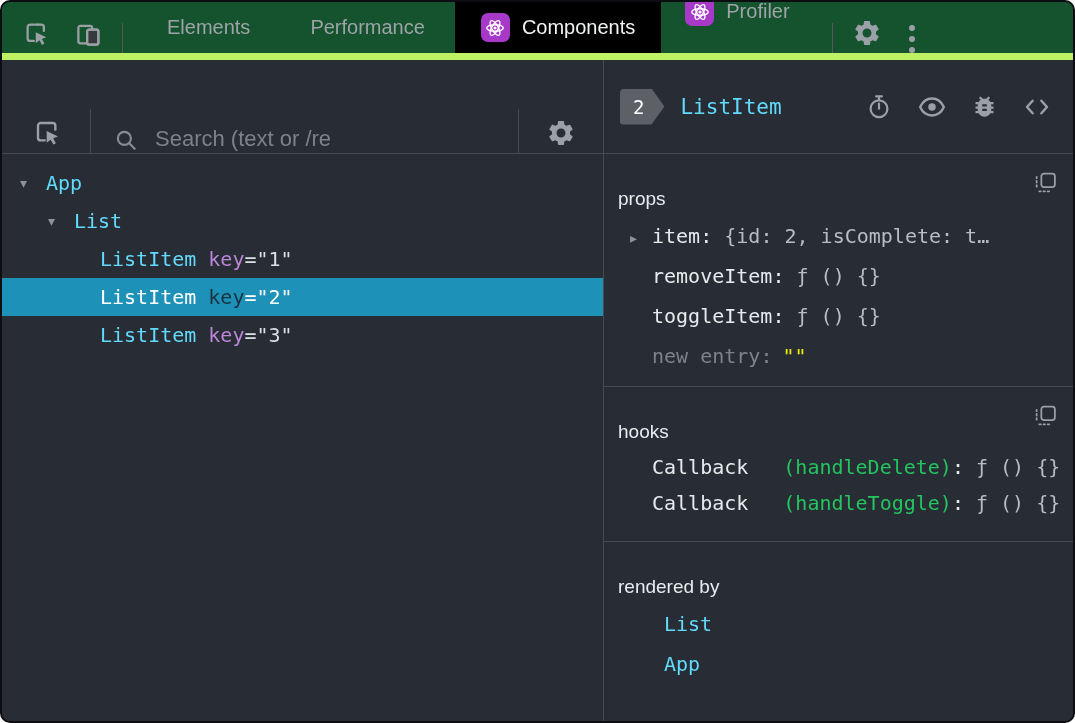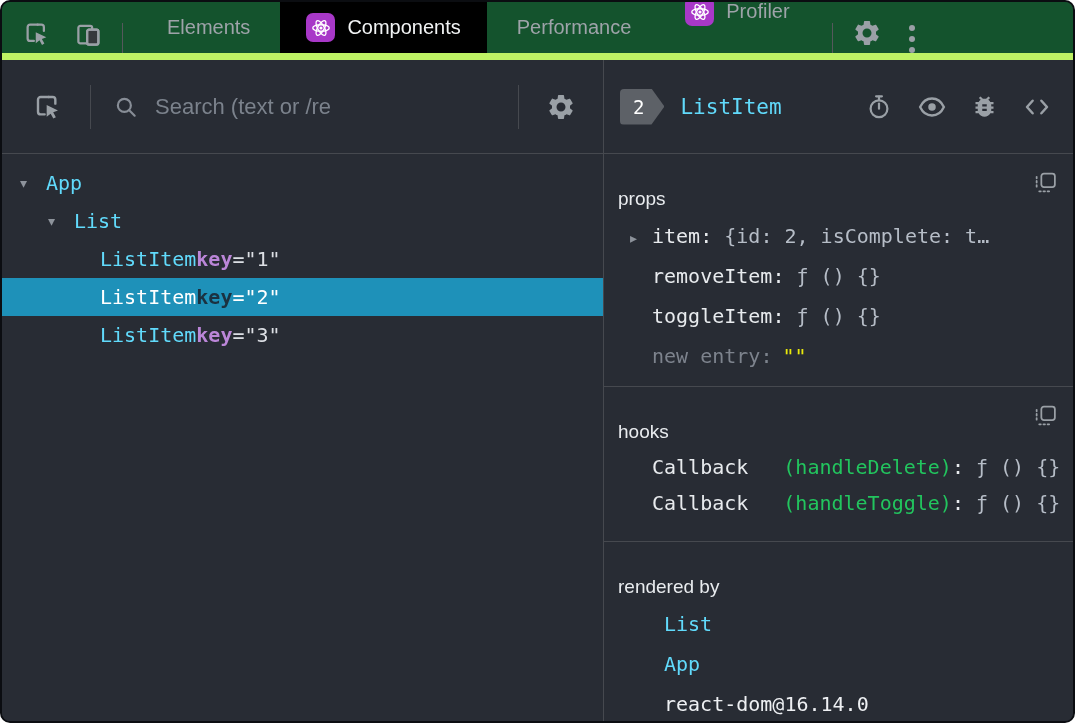--- a/index.html
+++ b/index.html
@@ -15,30 +15,30 @@
   .tab.active{background:#000000;color:#f1f3f4;}
   .vdiv{width:1px;height:30px;background:#55585c;margin:0 10px;flex:0 0 auto;}
   .atom-badge{width:29px;height:29px;border-radius:7px;background:#a838c8;display:flex;align-items:center;justify-content:center;flex:0 0 auto;}
   .kebab{display:flex;flex-direction:column;gap:5px;padding:0 18px;cursor:pointer;}
   .kebab i{width:6px;height:6px;border-radius:50%;background:#9aa0a6;display:block;}
   
   .main{display:flex;height:664px;}
   .left{width:602px;flex:0 0 602px;border-right:1px solid #46494f;box-sizing:border-box;display:flex;flex-direction:column;background:#282c34;}
   .right{flex:1;display:flex;flex-direction:column;background:#282c34;}
   
-  .panel-toolbar{height:94px;flex:0 0 94px;border-bottom:1px solid #46494f;box-sizing:border-box;display:flex;align-items:center;}
+  .panel-toolbar{height:94px;flex:0 0 94px;border-bottom:1px solid #46494f;box-sizing:border-box;display:flex;align-items:flex-end;}
   .tooldiv{width:1px;height:44px;background:#46494f;flex:0 0 auto;}
   .search-input{flex:1;background:transparent;border:none;outline:none;color:#dfe3e8;font-size:22px;font-family:"Liberation Sans",sans-serif;margin-left:14px;min-width:0;}
   .search-input::placeholder{color:#7b828c;}
   
   .tree{padding-top:10px;font-family:"DejaVu Sans Mono",monospace;font-size:20px;flex:1;overflow:hidden;}
   .tree-row{height:38px;line-height:38px;white-space:nowrap;cursor:pointer;display:flex;align-items:center;box-sizing:border-box;}
   .twisty{color:#8d939b;font-size:14px;width:26px;flex:0 0 26px;text-align:left;font-family:"DejaVu Sans",sans-serif;}
   .comp{color:#61dafb;}
-  .attr{color:#bb86d8;font-weight:bold;}
+  .attr{color:#bb86d8;margin-left:12px;}
   .attrval{color:#dcdfe4;}
   .tree-row.sel{background:#1e91b9;}
   .tree-row.sel .comp{color:#ffffff;}
   .tree-row.sel .attr{color:#1b3140;}
   .tree-row.sel .attrval{color:#ffffff;}
   
   .insp-header{height:94px;flex:0 0 94px;border-bottom:1px solid #46494f;box-sizing:border-box;display:flex;align-items:center;}
   .badge{
     margin-left:16px;background:#5d6167;color:#ffffff;
     font-family:"DejaVu Sans Mono",monospace;font-size:19px;
@@ -87,33 +87,33 @@
         <rect x="3.5" y="5.5" width="11" height="14" rx="1.5"></rect>
         <rect x="10.5" y="8.5" width="9" height="12" rx="1.5" fill="#35393c"></rect>
         <rect x="10.5" y="8.5" width="9" height="12" rx="1.5"></rect>
       </svg>
     </div>
     <div class="vdiv" style="margin:0 14px;"></div>
 
     <div class="tab">
       <span>Elements</span>
     </div>
+    <div class="tab">
+      <span>Performance</span>
+    </div>
     <div class="tab active" style="padding:0 26px;">
       <span class="atom-badge">
         <svg width="22" height="22" viewBox="0 0 24 24" fill="none" stroke="#ffffff" stroke-width="1.5">
           <ellipse cx="12" cy="12" rx="9" ry="3.5"></ellipse>
           <ellipse cx="12" cy="12" rx="9" ry="3.5" transform="rotate(60 12 12)"></ellipse>
           <ellipse cx="12" cy="12" rx="9" ry="3.5" transform="rotate(120 12 12)"></ellipse>
           <circle cx="12" cy="12" r="1.7" fill="#ffffff" stroke="none"></circle>
         </svg>
       </span>
       <span>Components</span>
-    </div>
-    <div class="tab">
-      <span>Performance</span>
     </div>
     <div class="tab" style="padding:16px 24px;">
       <span class="atom-badge">
         <svg width="22" height="22" viewBox="0 0 24 24" fill="none" stroke="#ffffff" stroke-width="1.5">
           <ellipse cx="12" cy="12" rx="9" ry="3.5"></ellipse>
           <ellipse cx="12" cy="12" rx="9" ry="3.5" transform="rotate(60 12 12)"></ellipse>
           <ellipse cx="12" cy="12" rx="9" ry="3.5" transform="rotate(120 12 12)"></ellipse>
           <circle cx="12" cy="12" r="1.7" fill="#ffffff" stroke="none"></circle>
         </svg>
       </span>
@@ -274,20 +274,17 @@
       </div>
 
       <div class="section sec-rendered">
         <div class="section-title">rendered by</div>
         <div class="rb-row">
           <span class="rb-link">List</span>
         </div>
         <div class="rb-row">
           <span class="rb-link">App</span>
         </div>
-        <div class="rb-row">
-          <span class="rb-plain">react-dom@16.14.0</span>
-        </div>
       </div>
 
     </div>
   </div>
 </div>
 
 </body></html>

